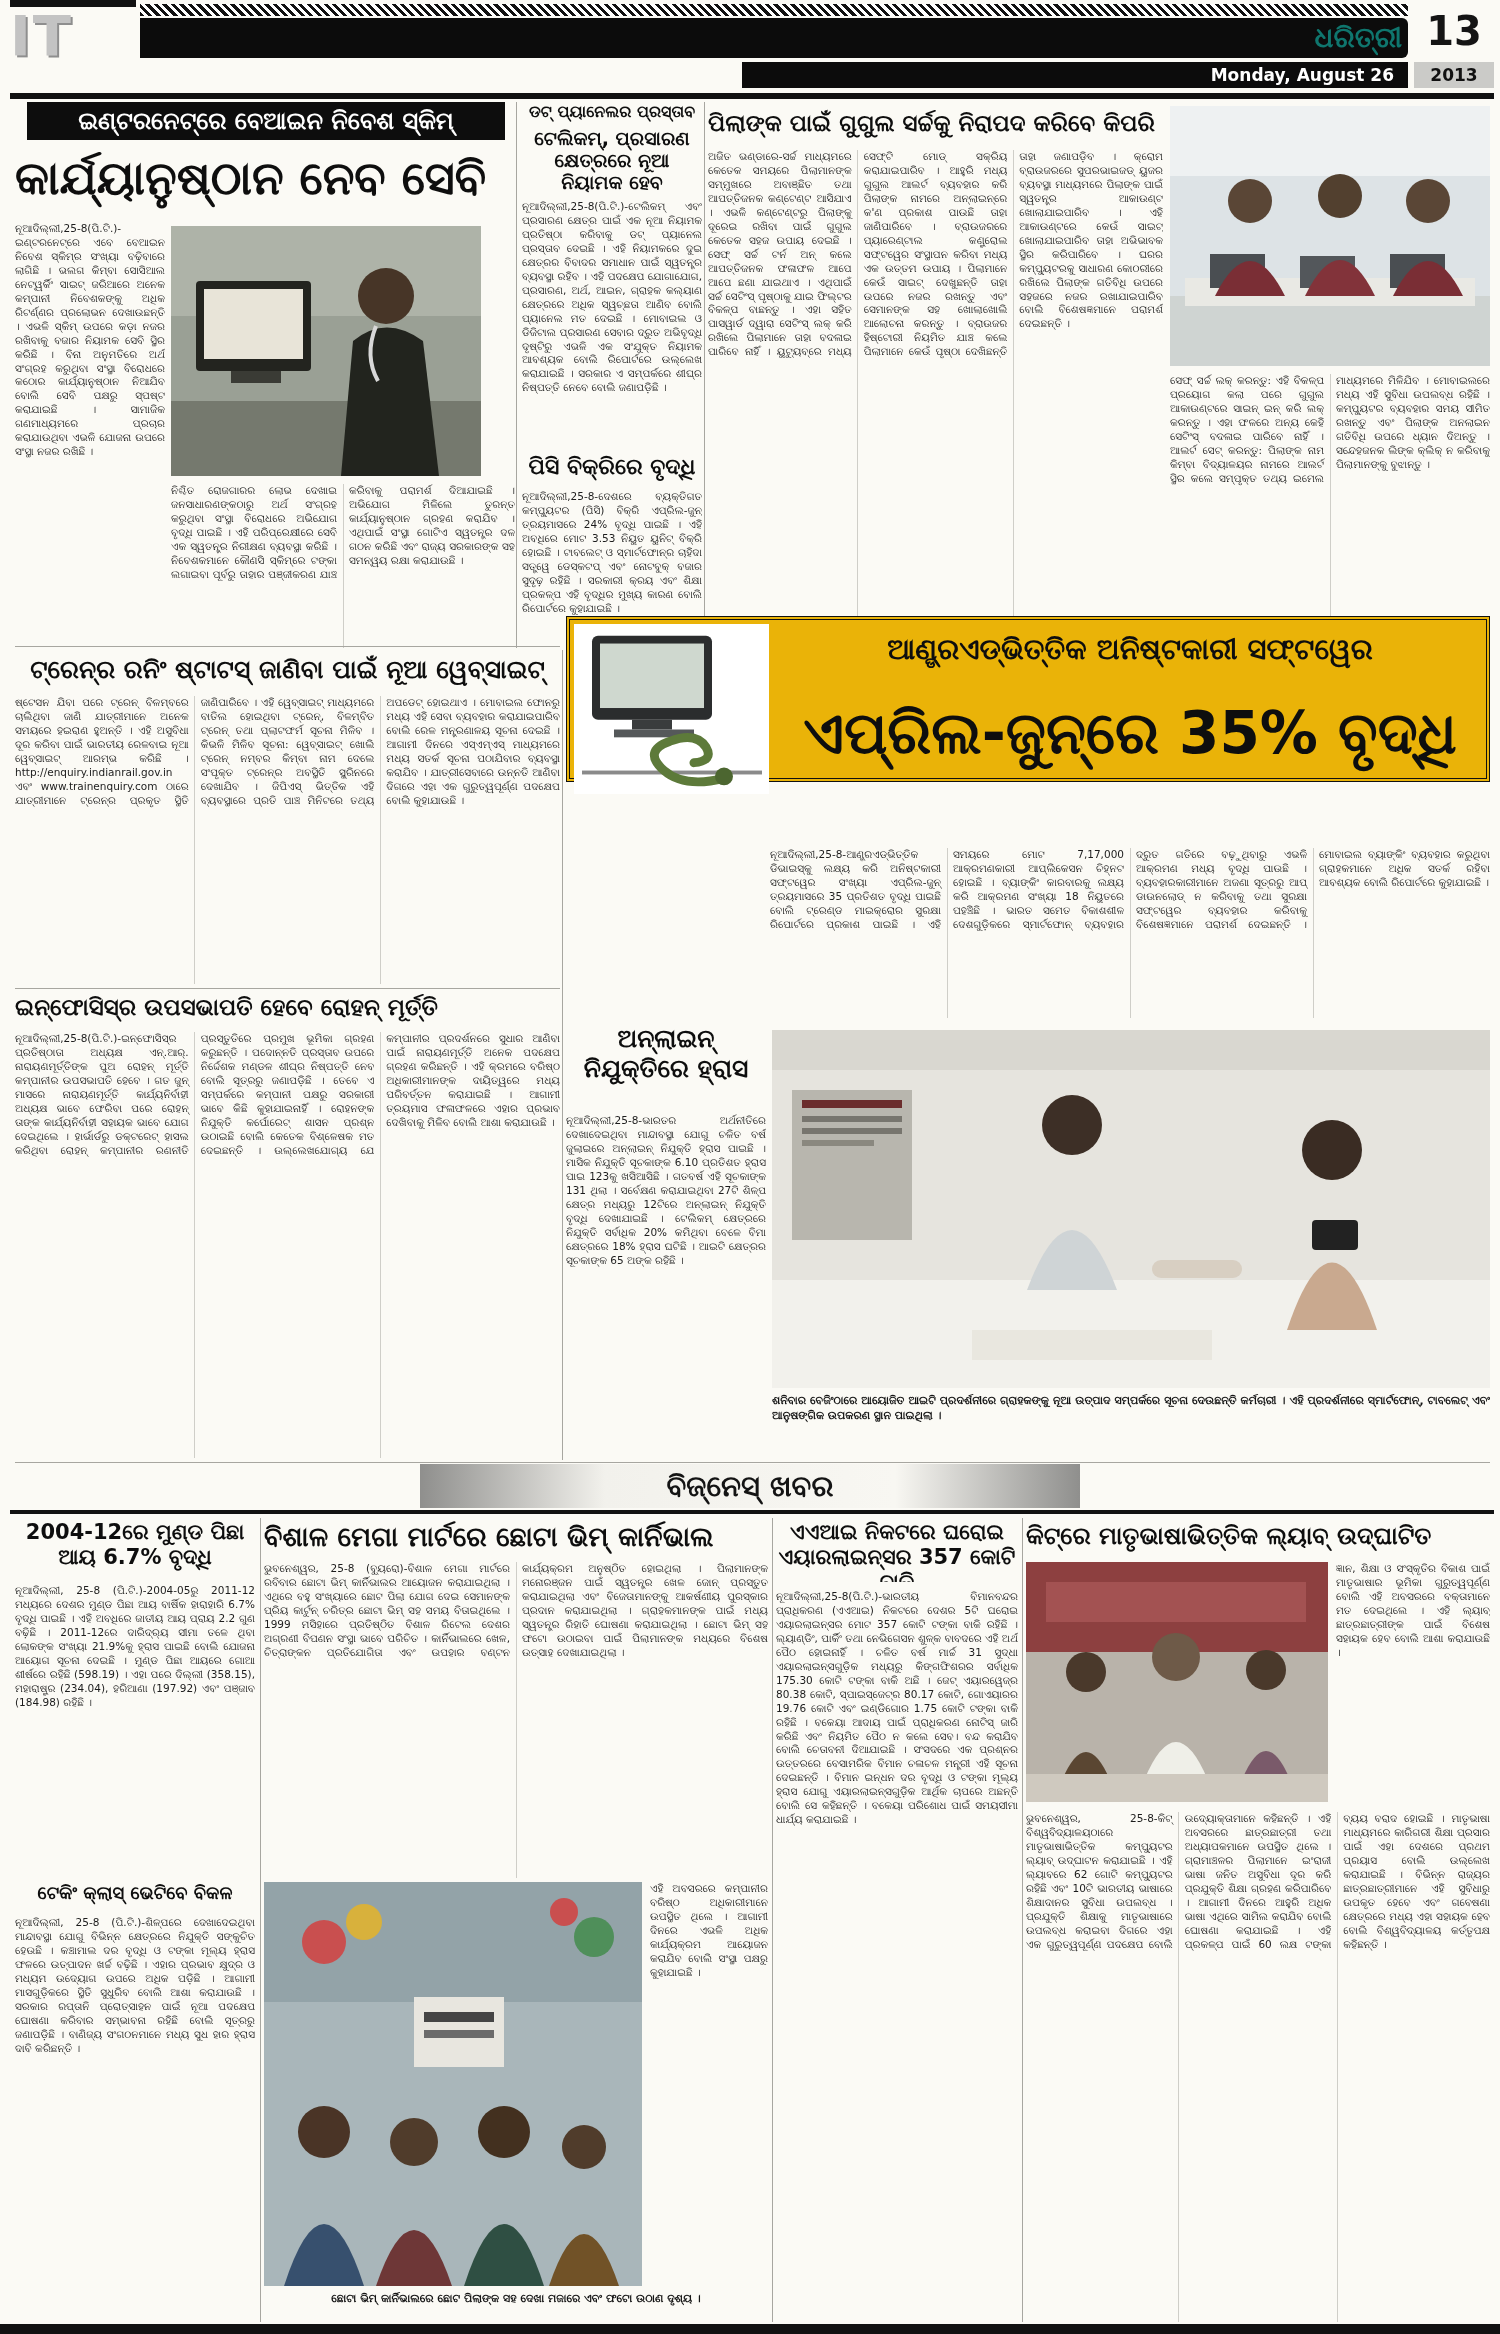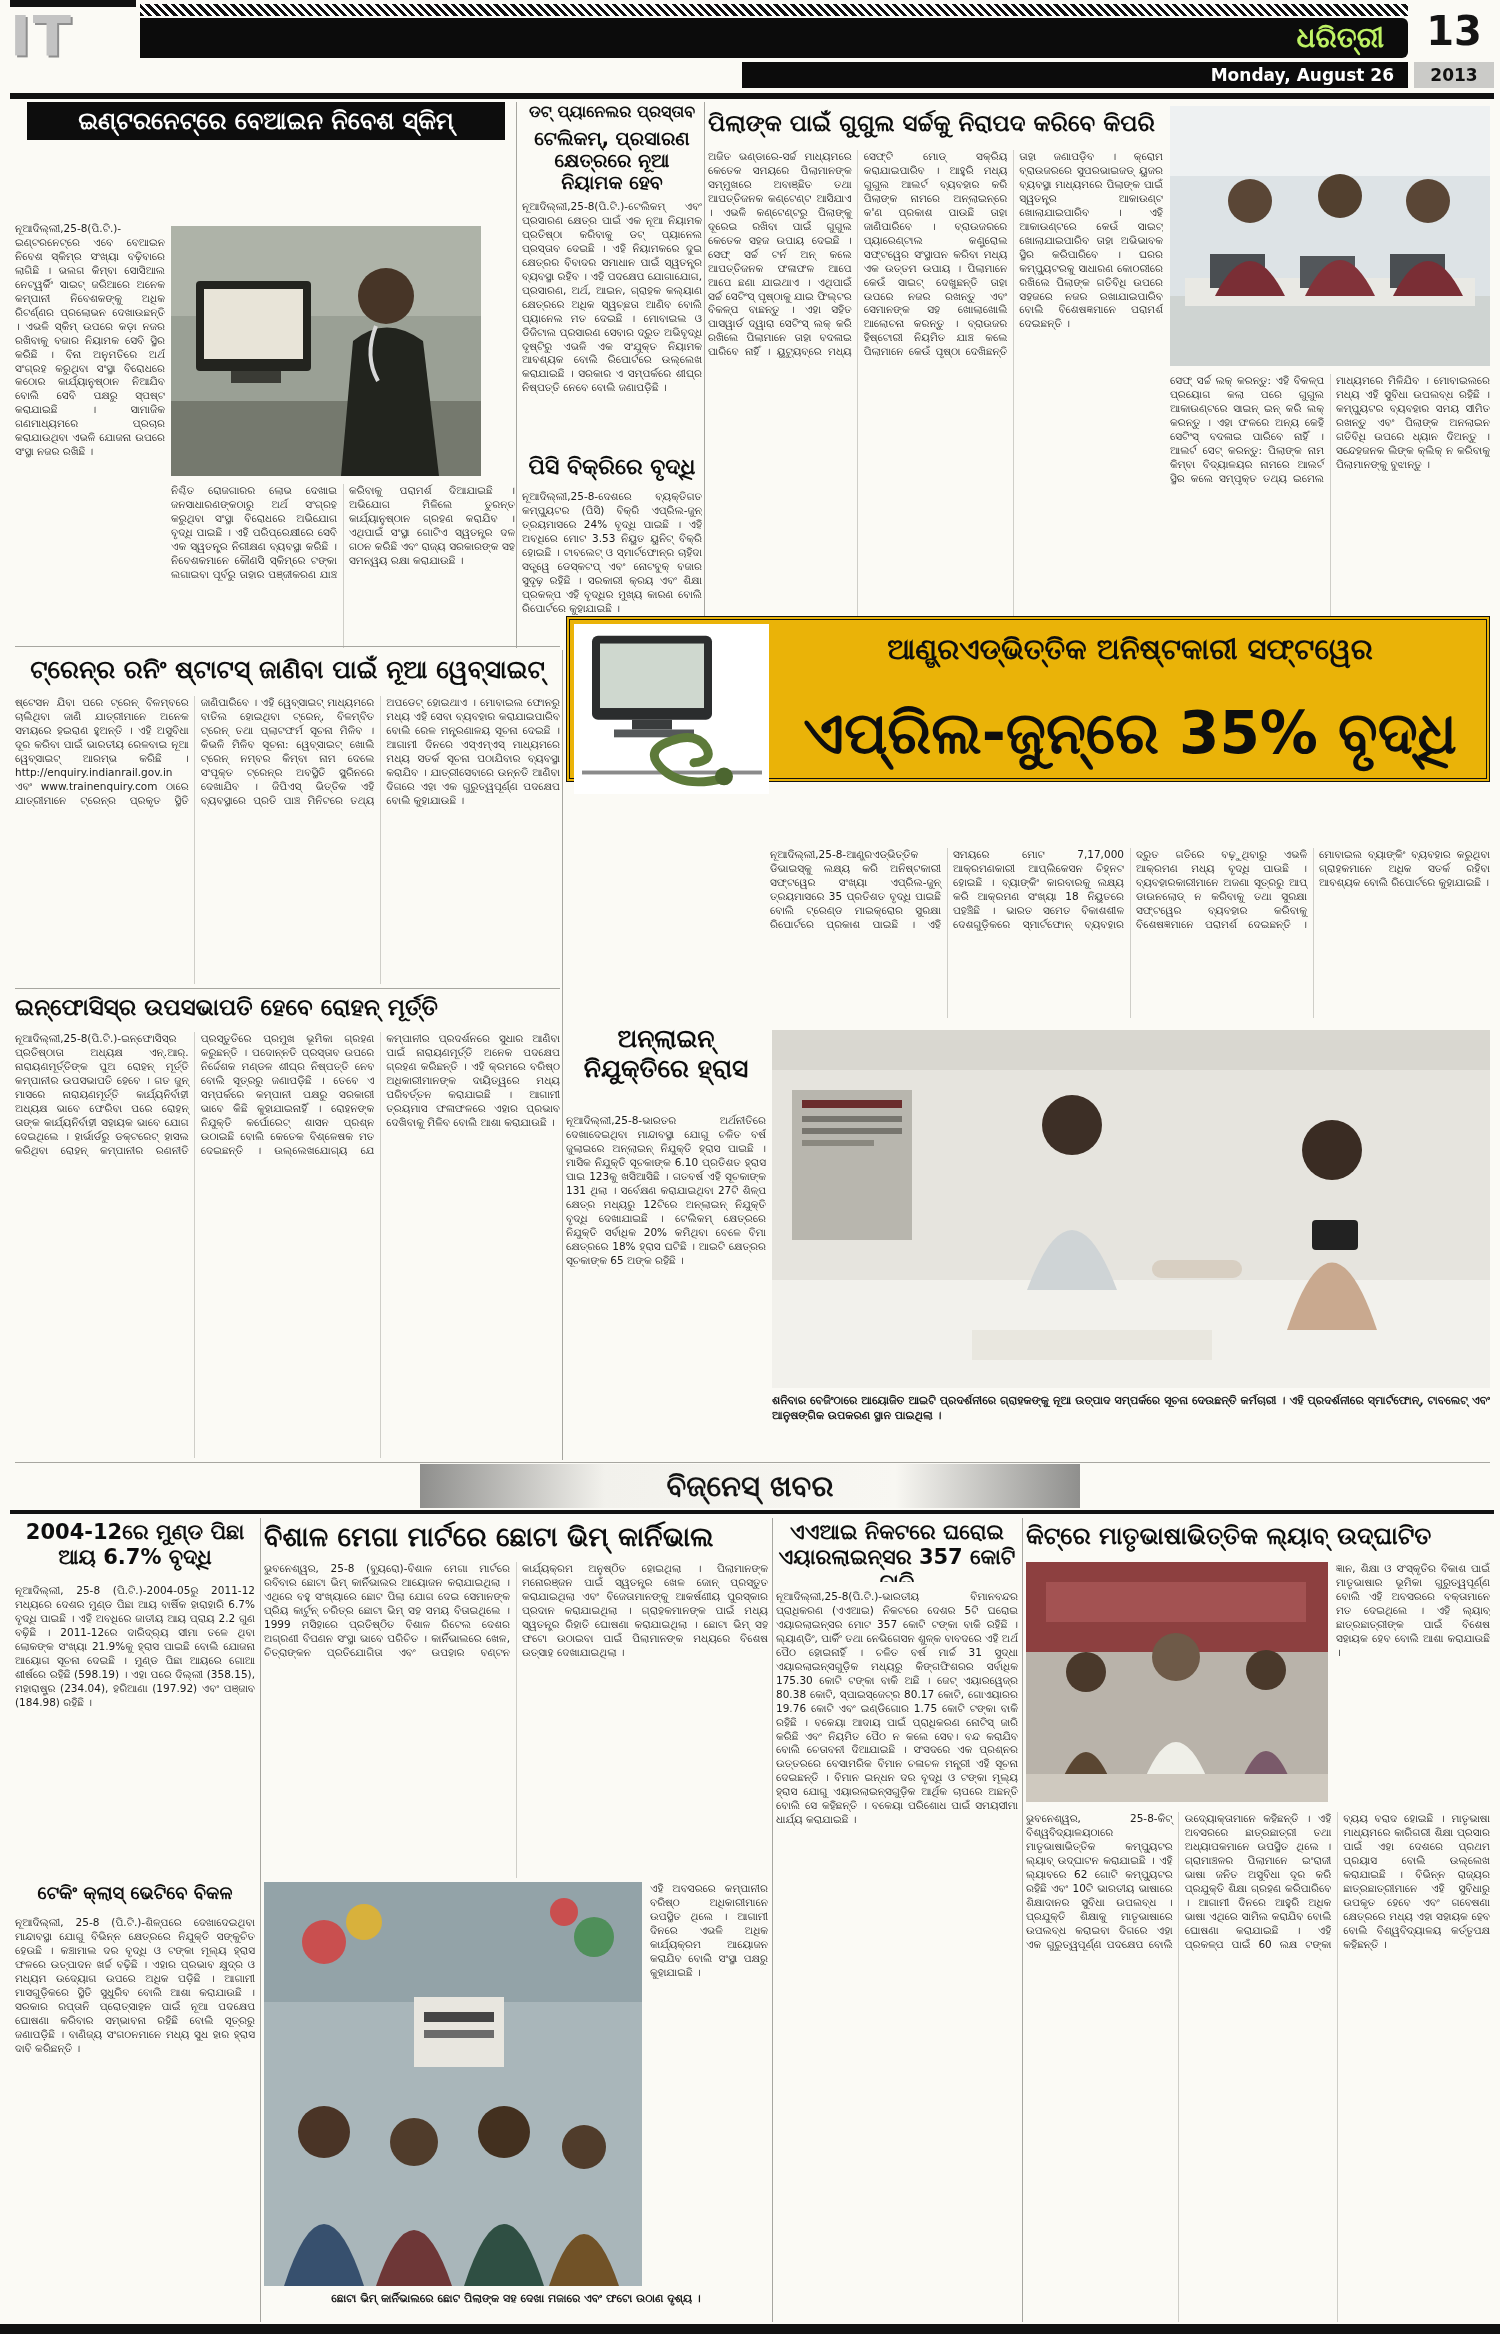--- a/index.html
+++ b/index.html
@@ -20,22 +20,22 @@
   .photo { position:absolute; overflow:hidden; background:#c9c7c0; }
   .photo svg { display:block; width:100%; height:100%; }
 
   
   #it-logo { position:absolute; left:10px; top:0; width:126px; height:62px;
              font-size:56px; font-weight:bold; color:#c3c3c3; letter-spacing:2px;
              text-shadow:2px 2px 0 #8e8e8e; border-top:7px solid #111; line-height:58px; }
   #checker-strip { position:absolute; left:140px; top:4px; width:1268px; height:12px;
              background:repeating-linear-gradient(45deg,#111 0 3px,#fff 3px 6px); }
   #masthead-bar { position:absolute; left:140px; top:18px; width:1268px; height:40px;
-             background:#0c0c0c; color:#bef264; display:flex; align-items:center;
-             justify-content:flex-end; padding-right:24px; font-size:28px; font-weight:bold;
+             background:#0c0c0c; color:#0f766e; display:flex; align-items:center;
+             justify-content:flex-end; padding-right:6px; font-size:28px; font-weight:bold;
              border-radius:0 6px 6px 0; }
   #page-number { position:absolute; left:1414px; top:2px; width:80px; height:58px;
              font-size:40px; font-weight:bold; text-align:center; line-height:58px; }
   #date-bar { position:absolute; left:742px; top:62px; width:666px; height:26px;
              background:#0c0c0c; color:#fff; display:flex; align-items:center;
              justify-content:flex-end; padding-right:14px; font-size:17px; font-weight:bold; }
   #year-box { position:absolute; left:1414px; top:62px; width:80px; height:26px;
              background:#cbcbc8; color:#111; text-align:center; line-height:26px;
              font-size:17px; font-weight:bold; }
 
@@ -63,20 +63,21 @@
   </div>
   <div id="page-number">13</div>
   <div id="date-bar">
     <span>Monday, August 26</span>
   </div>
   <div id="year-box">2013</div>
   <div class="blackrule" style="left:10px; top:93px; width:1484px; height:6px;"></div>
 
   <div class="abs" style="left:15px; top:102px; width:500px; height:546px;">
     <div class="kicker-bar" style="left:12px; top:0; width:478px; height:38px; font-size:24px;">ଇଣ୍ଟରନେଟ୍‌ରେ ବେଆଇନ ନିବେଶ ସ୍କିମ୍</div>
+    <div class="abs hl nowrap" style="left:0; top:46px; width:500px; height:62px; font-size:46px; line-height:60px;">କାର୍ଯ୍ୟାନୁଷ୍ଠାନ ନେବ ସେବି</div>
     <div class="abs body-text" style="left:0; top:120px; width:150px; height:426px;">ନୂଆଦିଲ୍ଲୀ,25-8(ପି.ଟି.)-ଇଣ୍ଟରନେଟ୍‌ରେ ଏବେ ବେଆଇନ ନିବେଶ ସ୍କିମ୍‌ର ସଂଖ୍ୟା ବଢ଼ିବାରେ ଲାଗିଛି । ଭଲଗ କିମ୍ବା ସୋସିଆଲ ନେଟ୍‌ୱର୍କିଂ ସାଇଟ୍ ଜରିଆରେ ଅନେକ କମ୍ପାନୀ ନିବେଶକଙ୍କୁ ଅଧିକ ରିଟର୍ଣ୍ଣର ପ୍ରଲୋଭନ ଦେଖାଉଛନ୍ତି । ଏଭଳି ସ୍କିମ୍ ଉପରେ କଡ଼ା ନଜର ରଖିବାକୁ ବଜାର ନିୟାମକ ସେବି ସ୍ଥିର କରିଛି । ବିନା ଅନୁମତିରେ ଅର୍ଥ ସଂଗ୍ରହ କରୁଥିବା ସଂସ୍ଥା ବିରୋଧରେ କଠୋର କାର୍ଯ୍ୟାନୁଷ୍ଠାନ ନିଆଯିବ ବୋଲି ସେବି ପକ୍ଷରୁ ସ୍ପଷ୍ଟ କରାଯାଇଛି । ସାମାଜିକ ଗଣମାଧ୍ୟମରେ ପ୍ରଚାର କରାଯାଉଥିବା ଏଭଳି ଯୋଜନା ଉପରେ ସଂସ୍ଥା ନଜର ରଖିଛି ।</div>
     <div class="photo" style="left:156px; top:124px; width:310px; height:250px;">
       <svg viewBox="0 0 310 250" preserveAspectRatio="none">
         <rect width="310" height="250" fill="#9aa095"></rect>
         <rect x="0" y="0" width="310" height="90" fill="#aeb3a8"></rect>
         <rect x="0" y="175" width="310" height="75" fill="#75796e"></rect>
         <rect x="25" y="55" width="115" height="90" rx="4" fill="#23241f"></rect>
         <rect x="33" y="63" width="99" height="70" fill="#e8e4d8"></rect>
         <rect x="60" y="145" width="50" height="12" fill="#3a3b35"></rect>
         <circle cx="215" cy="70" r="28" fill="#473527"></circle>

